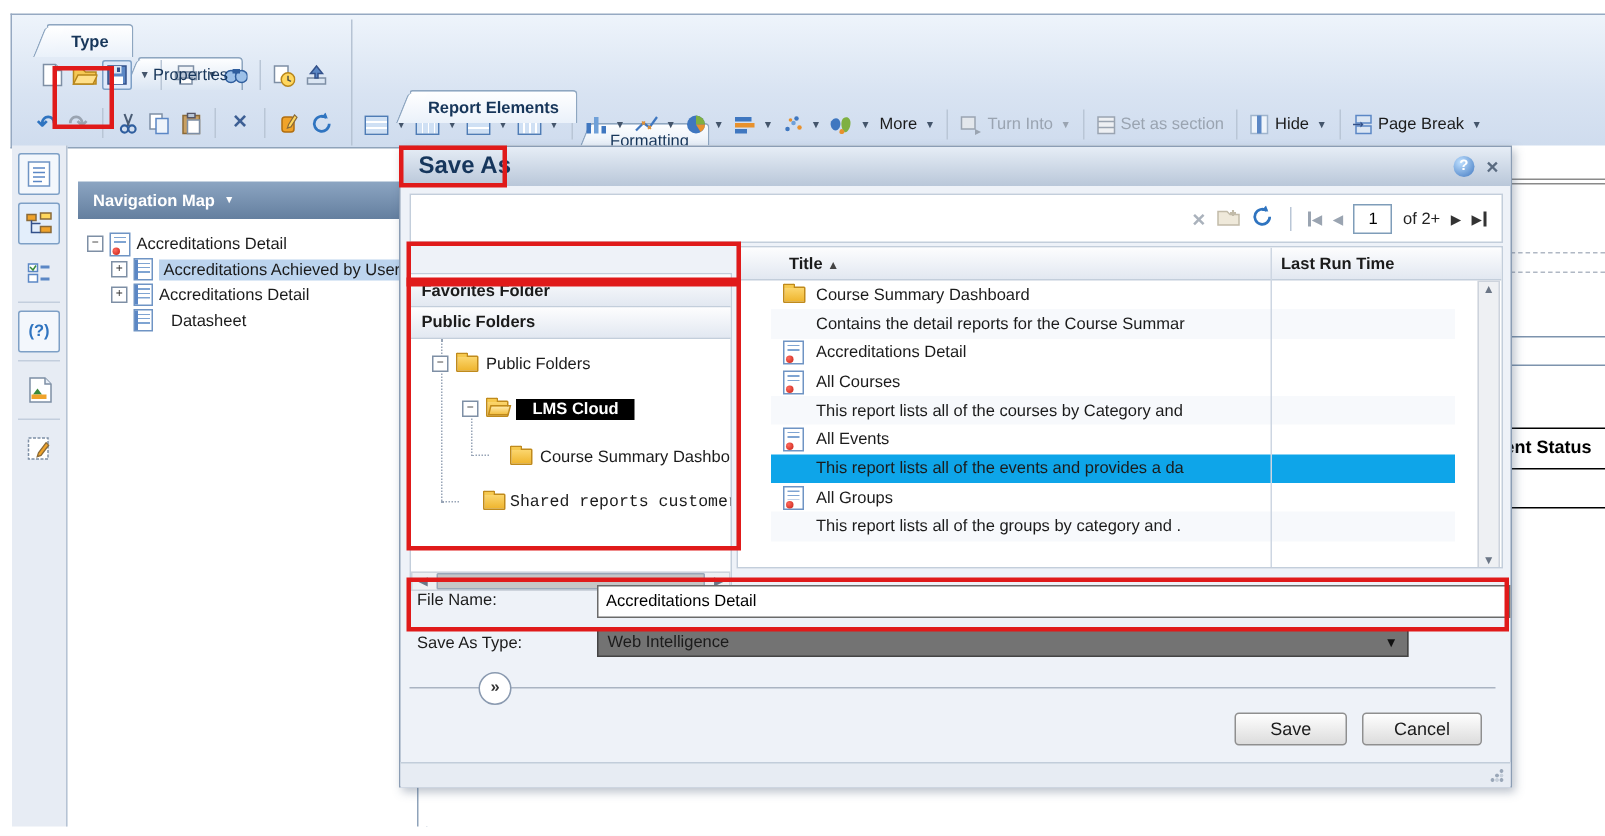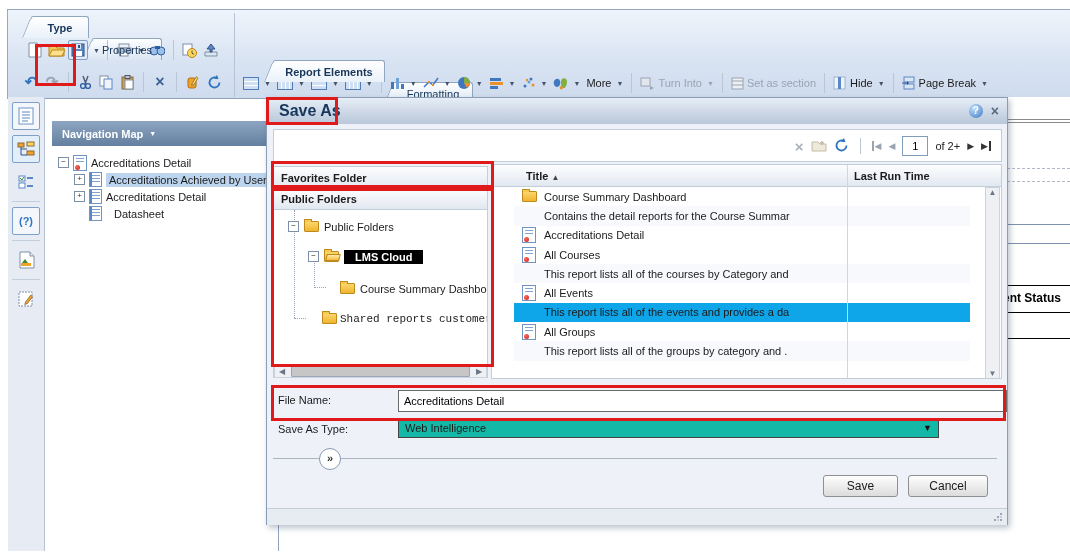--- a/index.html
+++ b/index.html
@@ -422,21 +422,21 @@
         <span class="vsep" style="height:16px;"></span>
         <span style="color:#9aa4b1;font-size:9px;border-left:2px solid #9aa4b1;padding-left:1px;">◀</span>
         <span style="color:#9aa4b1;font-size:9px;">◀</span>
         <input style="width: 20px; height: 16px; border: 1px solid rgb(127, 157, 185); text-align: center; font-size: 11px;" value="1">
         <span style="color:#222;">of 2+</span>
         <span style="color:#333;font-size:9px;">▶</span>
         <span style="color:#333;font-size:9px;border-right:2px solid #333;padding-right:1px;">▶</span>
       </div>
     </div>
 
-    <div class="abs panel" style="left:6px;top:68px;width:215px;height:212px;">
+    <div class="abs panel" style="left:6px;top:84px;width:215px;height:212px;">
       <div class="phdr" style="height:22px;">
           <span>Favorites Folder</span>
         </div>
       <div class="phdr" style="height:21px;">
           <span>Public Folders</span>
         </div>
       <div style="position:relative;height:155px;overflow:hidden;white-space:nowrap;">
         <div class="abs dotted-v" style="left:20px;top:0px;height:108px;"></div>
         <div class="abs dotted-v" style="left:40px;top:48px;height:30px;"></div>
         <div class="abs dotted-h" style="left:20px;top:108px;width:12px;"></div>
@@ -531,21 +531,21 @@
         <span class="sarrow" style="width:auto;">▲</span>
         <span class="sarrow" style="width:auto;">▼</span>
       </div>
     </div>
 
     <span class="abs" style="left:11px;top:296px;">File Name:</span>
     <input class="abs" style="left: 131px; top: 292px; width: 597px; height: 20px; border: 1px solid rgb(106, 106, 106); padding: 0px 5px; font-size: 11px;" value="Accreditations Detail">
     <div class="abs redbox" style="left:4px;top:287px;width:729px;height:30px;"></div>
 
     <span class="abs" style="left:11px;top:325px;">Save As Type:</span>
-    <div class="abs" style="left:131px;top:320px;width:541px;height:20px;border:1px solid #444;background:#14b8a6;display:flex;align-items:center;padding:0 6px;box-sizing:border-box;">
+    <div class="abs" style="left:131px;top:320px;width:541px;height:20px;border:1px solid #444;background:#737373;display:flex;align-items:center;padding:0 6px;box-sizing:border-box;">
       <span>Web Intelligence</span>
       <span style="margin-left:auto;font-size:9px;color:#111;">▼</span>
     </div>
 
     <div class="abs" style="left:6px;top:360px;width:724px;height:1px;background:#aab4c2;"></div>
     <div class="abs" style="left:52px;top:350px;width:20px;height:20px;border:1px solid #8a9ab0;border-radius:50%;background:#fff;text-align:center;line-height:19px;color:#333;font-weight:bold;">»</div>
 
     <div class="abs btn" style="left:556px;top:377px;width:75px;height:22px;">Save</div>
     <div class="abs btn" style="left:641px;top:377px;width:80px;height:22px;">Cancel</div>
 

